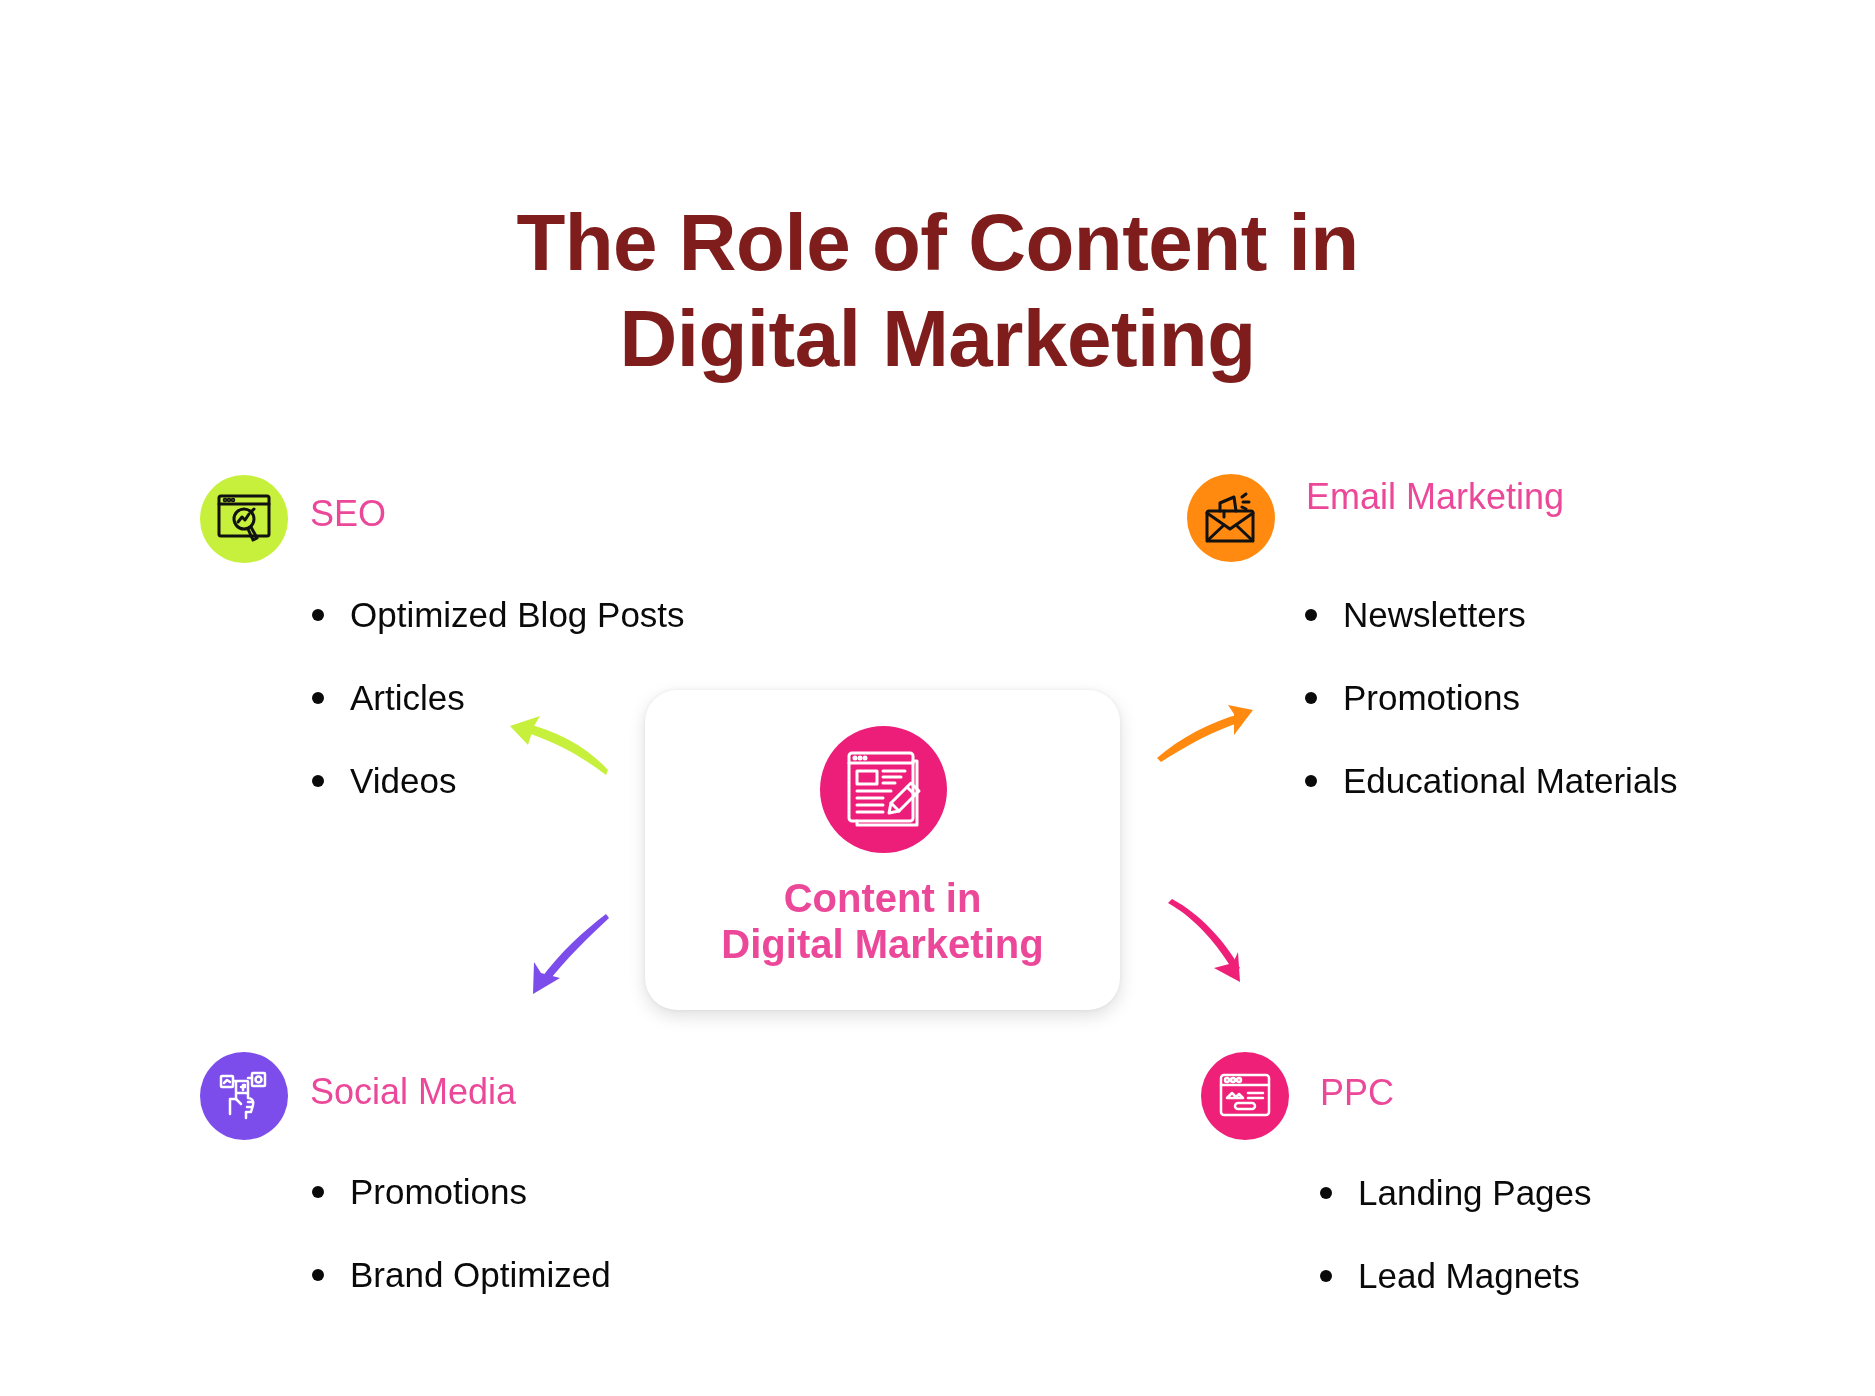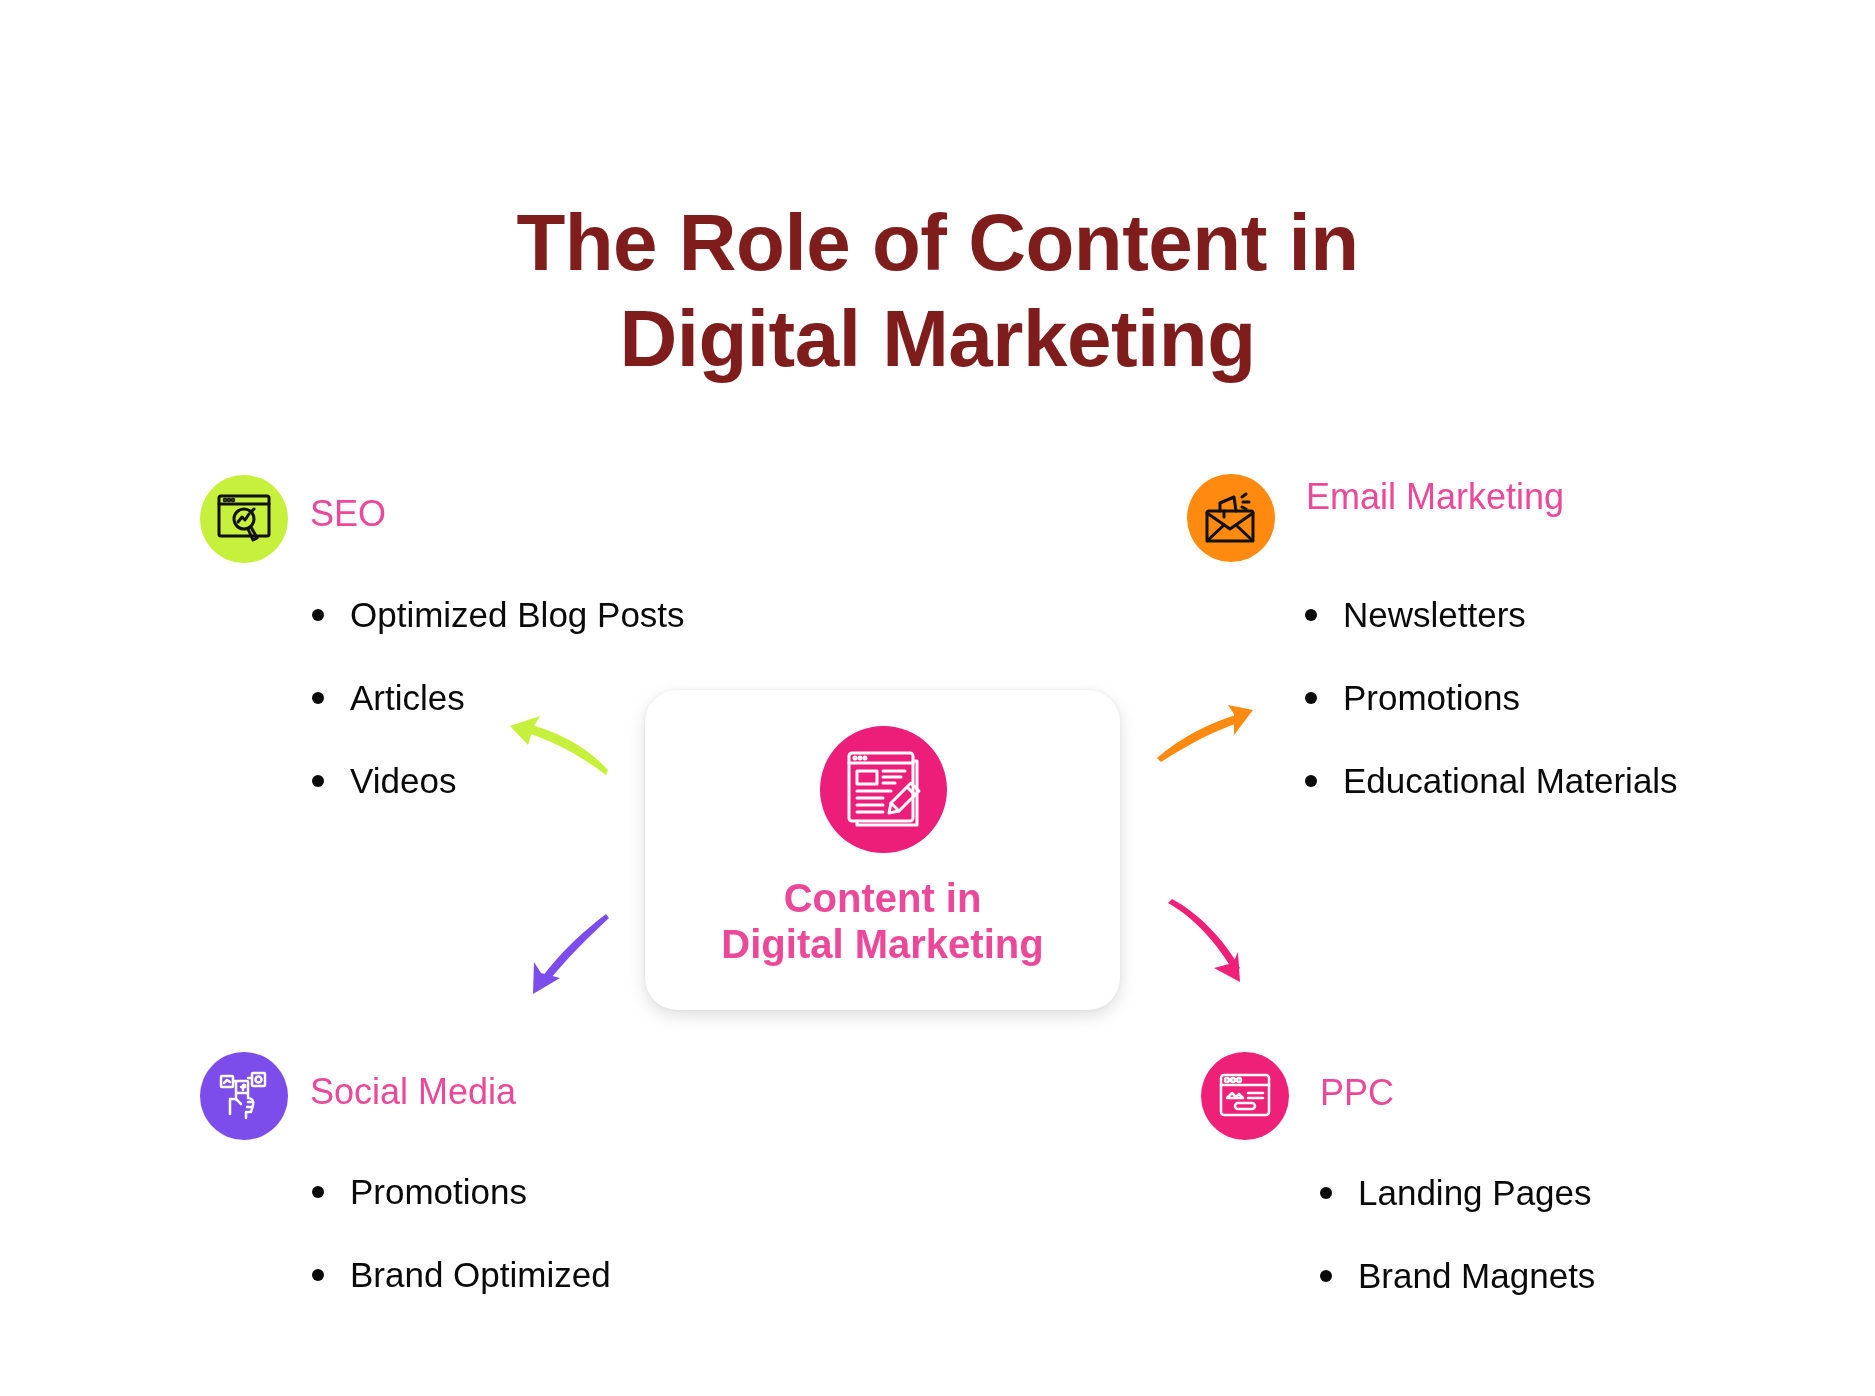--- a/index.html
+++ b/index.html
@@ -135,21 +135,21 @@
         <circle cx="22" cy="12" r="2"></circle>
       <path d="M10,30 L15,25 L19,29 L22,26 L26,30 Z"></path>
       <line x1="31" y1="25" x2="46" y2="25"></line>
       <line x1="31" y1="30" x2="46" y2="30"></line>
       <rect x="18" y="35" width="20" height="6" rx="3"></rect>
     </svg>
   </div>
   <div class="heading" style="left:1320px;top:1063px;">PPC</div>
   <ul style="left:1320px;top:1135px;">
     <li><span class="dot"></span><span>Landing Pages</span></li>
-    <li><span class="dot"></span><span>Brand Magnets</span></li>
+    <li><span class="dot"></span><span>Lead Magnets</span></li>
   </ul>
 </div>
 
 <div class="card">
   <div class="ccircle">
     <svg width="82" height="82" viewBox="0 0 82 82" fill="none" stroke="#fff" stroke-width="3" stroke-linecap="round" stroke-linejoin="round">
       <path d="M70,12 L74,12 L74,76 L14,76 L14,72"></path>
       <rect x="6" y="4" width="64" height="68" rx="3"></rect>
       <line x1="6" y1="14" x2="70" y2="14"></line>
       <circle cx="12" cy="9" r="1" fill="#fff"></circle>

